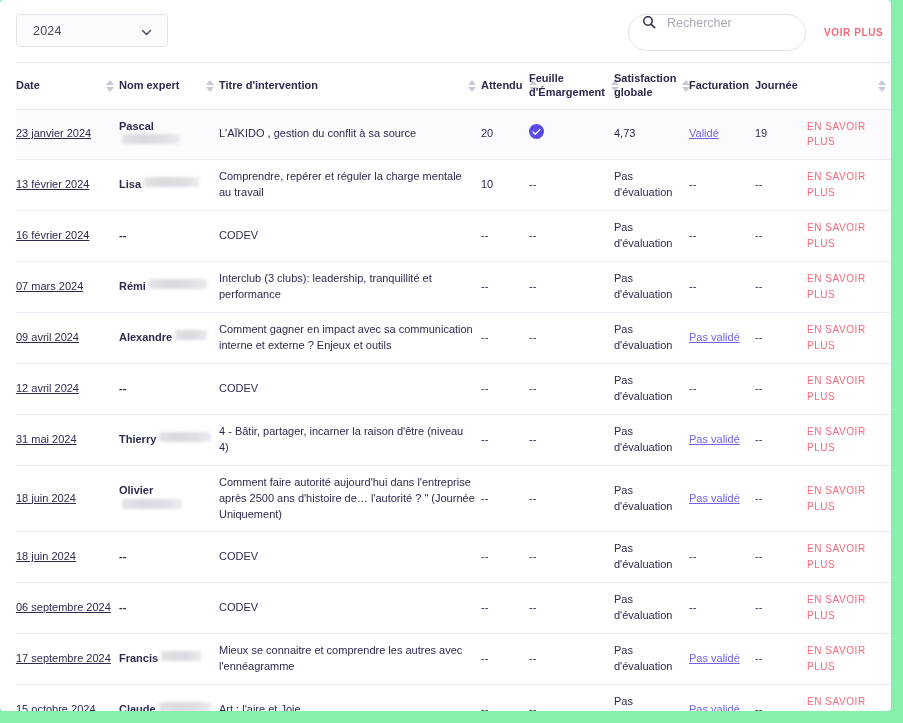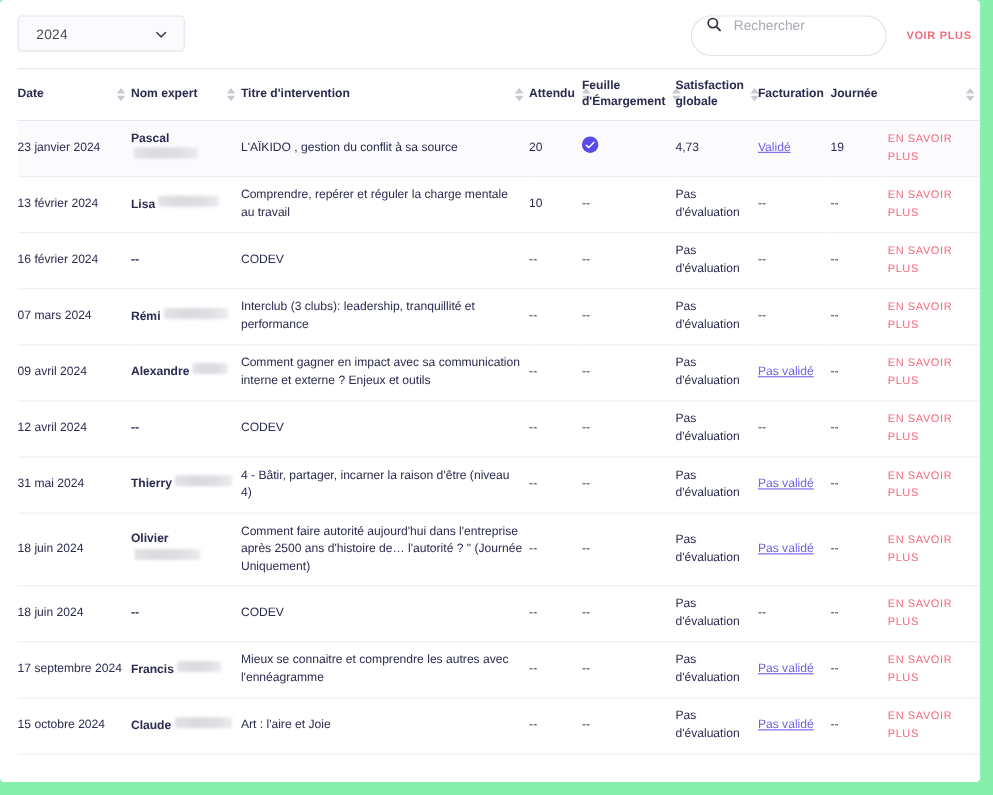--- a/index.html
+++ b/index.html
@@ -144,21 +144,21 @@
 
   table.grid tbody td {
     font-size: 11px;
     color: #2b2b50;
     padding: 9px 6px 9px 0;
     border-bottom: 1px solid #ededf6;
     vertical-align: middle;
     line-height: 1.45;
   }
   tr.row-hl td { background: #fbfbfe; }
-  td.c-date { color: #3a3a58; white-space: nowrap; }
+  td.c-date { color: #3a3a58; white-space: nowrap; text-decoration: underline; }
   td.c-name { font-weight: bold; color: #2b2b50; }
   td.c-title { color: #2b2b50; margin-top: 12px; }
   td.c-num   { color: #2b2b50; }
   td.c-sat   { color: #2b2b50; }
   td.c-pres  { color: #2b2b50; }
 
   .redact {
     display: inline-block;
     height: 10px;
     margin-left: 3px;
@@ -408,20 +408,31 @@
             <td class="c-name"><span>--</span></td>
             <td class="c-title">CODEV</td>
             <td class="c-num">--</td>
             <td class="c-emarg">--</td>
             <td class="c-sat">Pas d'évaluation</td>
             <td class="c-fact">--</td>
             <td class="c-pres">--</td>
             <td class="c-act"><span class="en-savoir">EN SAVOIR PLUS</span></td>
           </tr>
           <tr>
+            <td class="c-date">06 septembre 2024</td>
+            <td class="c-name"><span>--</span></td>
+            <td class="c-title">CODEV</td>
+            <td class="c-num">--</td>
+            <td class="c-emarg">--</td>
+            <td class="c-sat">Pas d'évaluation</td>
+            <td class="c-fact">--</td>
+            <td class="c-pres">--</td>
+            <td class="c-act"><span class="en-savoir">EN SAVOIR PLUS</span></td>
+          </tr>
+          <tr>
             <td class="c-date">17 septembre 2024</td>
             <td class="c-name"><span>Francis</span><span class="redact" style="width: 40px;"></span></td>
             <td class="c-title">Mieux se connaitre et comprendre les autres avec l'ennéagramme</td>
             <td class="c-num">--</td>
             <td class="c-emarg">--</td>
             <td class="c-sat">Pas d'évaluation</td>
             <td class="c-fact"><span class="link-fact">Pas validé</span></td>
             <td class="c-pres">--</td>
             <td class="c-act"><span class="en-savoir">EN SAVOIR PLUS</span></td>
           </tr>

